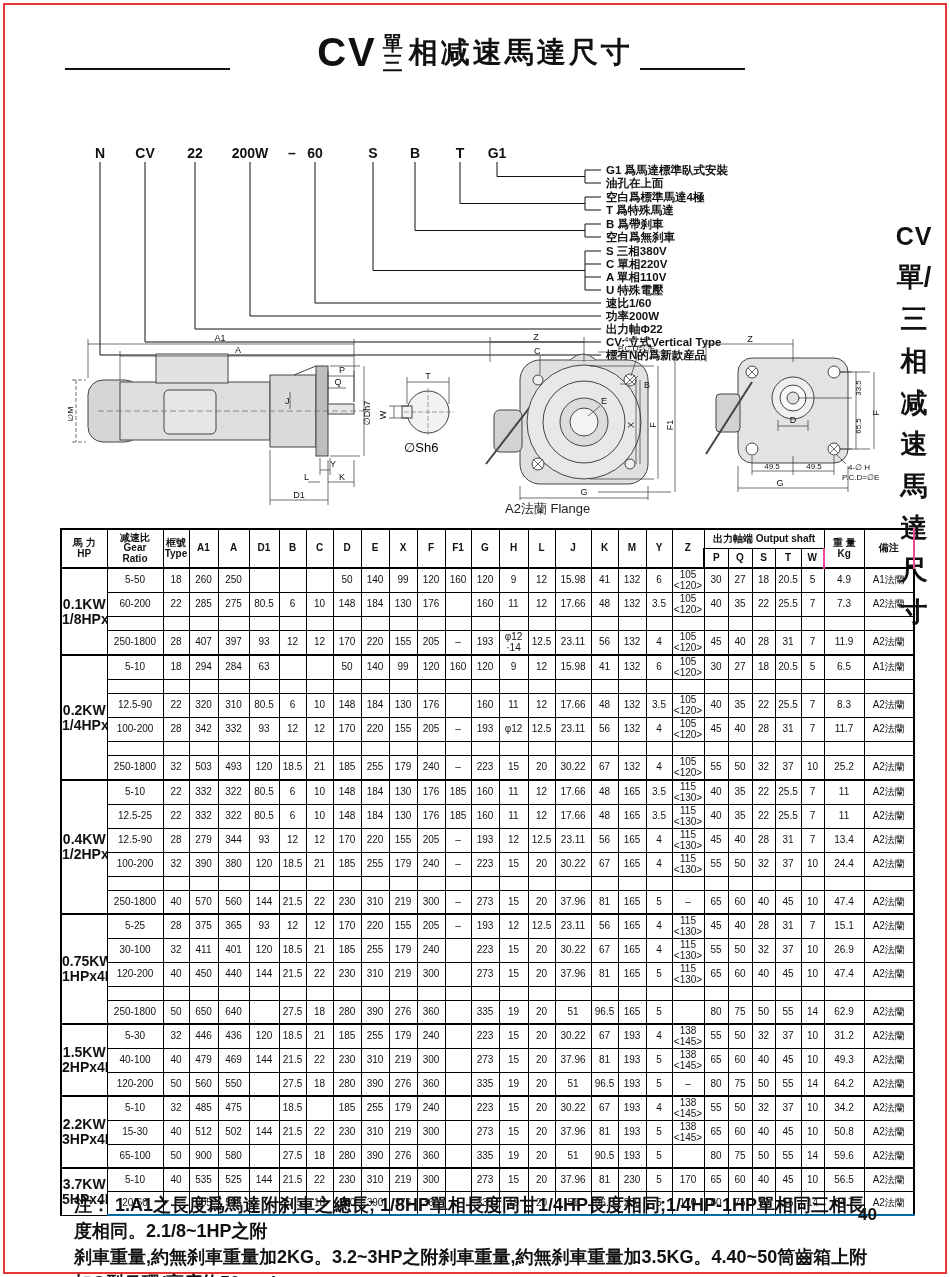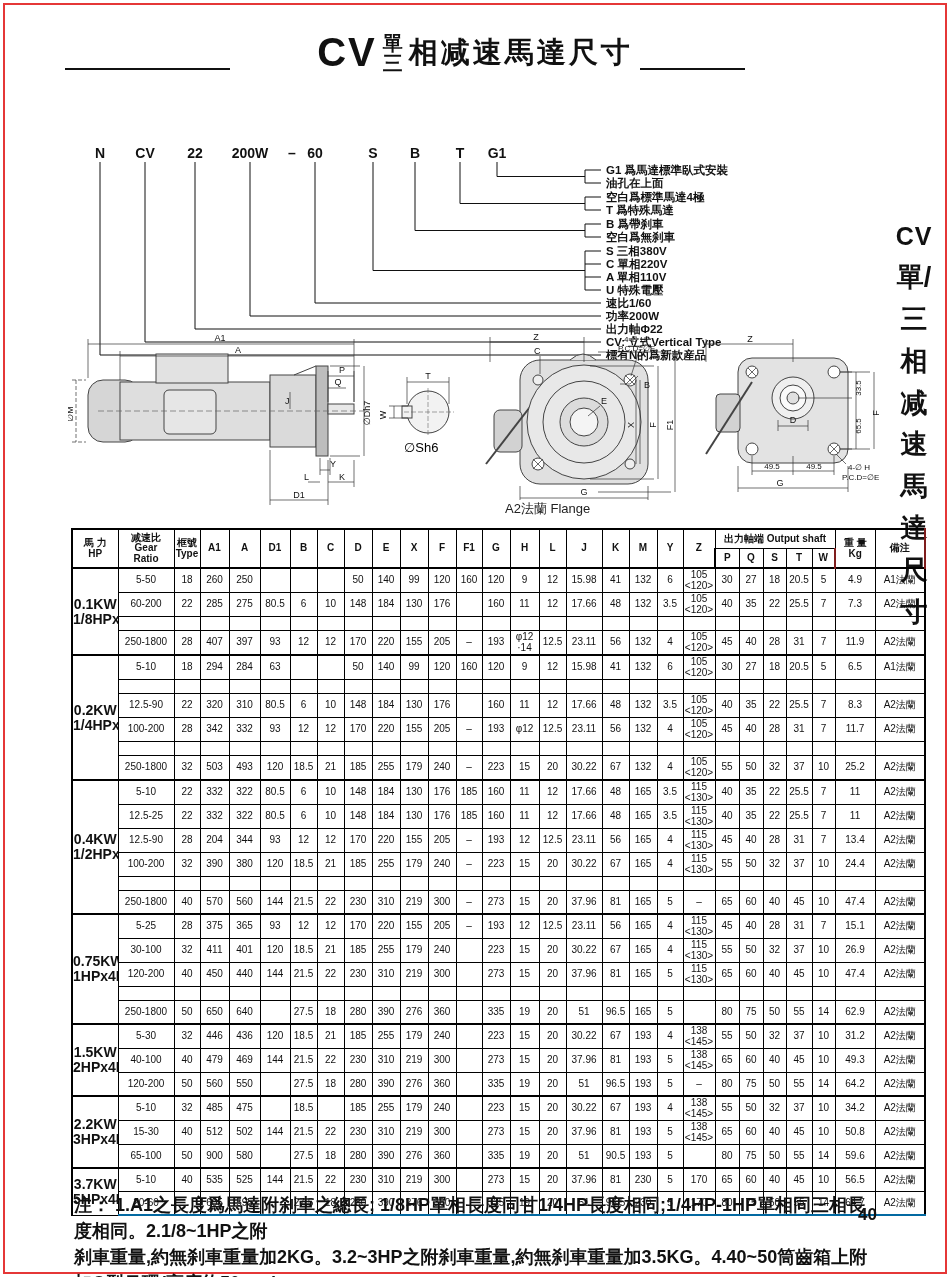--- a/index.html
+++ b/index.html
@@ -26,28 +26,28 @@
   .drawing{position:absolute;}
   .drawing svg{width:100%;height:100%;}
   .dim{font-size:9px;fill:#111;font-family:"Liberation Sans",sans-serif;}
   .dim2{font-size:8px;fill:#111;font-family:"Liberation Sans",sans-serif;}
   .flange-caption{position:absolute;left:505px;top:500px;font-size:13px;color:#222;}
   
   .side-title{position:absolute;left:893px;top:222px;width:42px;text-align:center;}
   .side-title .cv{font-size:25px;font-weight:bold;letter-spacing:1px;}
   .side-title .chars{font-size:27px;font-weight:bold;word-break:break-all;line-height:1.55;margin-top:6px;}
   
-  .spec-table{position:absolute;left:71px;top:528px;border-collapse:collapse;table-layout:fixed;width:828px;
+  .spec-table{position:absolute;left:60px;top:528px;border-collapse:collapse;table-layout:fixed;width:828px;
               font-size:10px;line-height:1.05;padding-left:36px;}
   .spec-table th,.spec-table td{border:1px solid #000;text-align:center;vertical-align:middle;
               padding:1px 0;white-space:pre-line;overflow:hidden;}
   .spec-table th{font-weight:bold;font-size:10px;height:16px;}
   .spec-table thead tr:first-child th{border-top:2px solid #000;}
   .spec-table th:first-child,.spec-table .glabel{border-left:2px solid #000;}
-  .spec-table th:last-child{border-right:2px solid #7f1d1d;border-radius:7px;}
+  .spec-table th:last-child{border-right:2px solid #ec4899;border-radius:7px;}
   .spec-table td:last-child{border-right:2px solid #000;}
   .spec-table thead th{border-bottom-width:1.5px;}
   .spec-table td{height:20px;font-size:10px;}
   .spec-table tr.sep td{height:11px;}
   .spec-table tr.group-start td{border-top:2px solid #000;}
   .spec-table tbody tr:last-child td{border-bottom:2px solid #0369a1;}
   .spec-table .glabel{font-size:14px;font-weight:bold;}
   
   .footnote{position:absolute;left:62px;top:1192px;width:800px;font-size:18px;font-weight:bold;
             line-height:1.45;color:#111;padding-left:12px;}
@@ -687,21 +687,21 @@
         <td>35</td>
         <td>22</td>
         <td>25.5</td>
         <td>7</td>
         <td>11</td>
         <td>A2法蘭</td>
       </tr>
       <tr>
         <td>12.5-90</td>
         <td>28</td>
-        <td>204</td>
+        <td>279</td>
         <td>344</td>
         <td>93</td>
         <td>12</td>
         <td>12</td>
         <td>170</td>
         <td>220</td>
         <td>155</td>
         <td>205</td>
         <td>–</td>
         <td>193</td>

